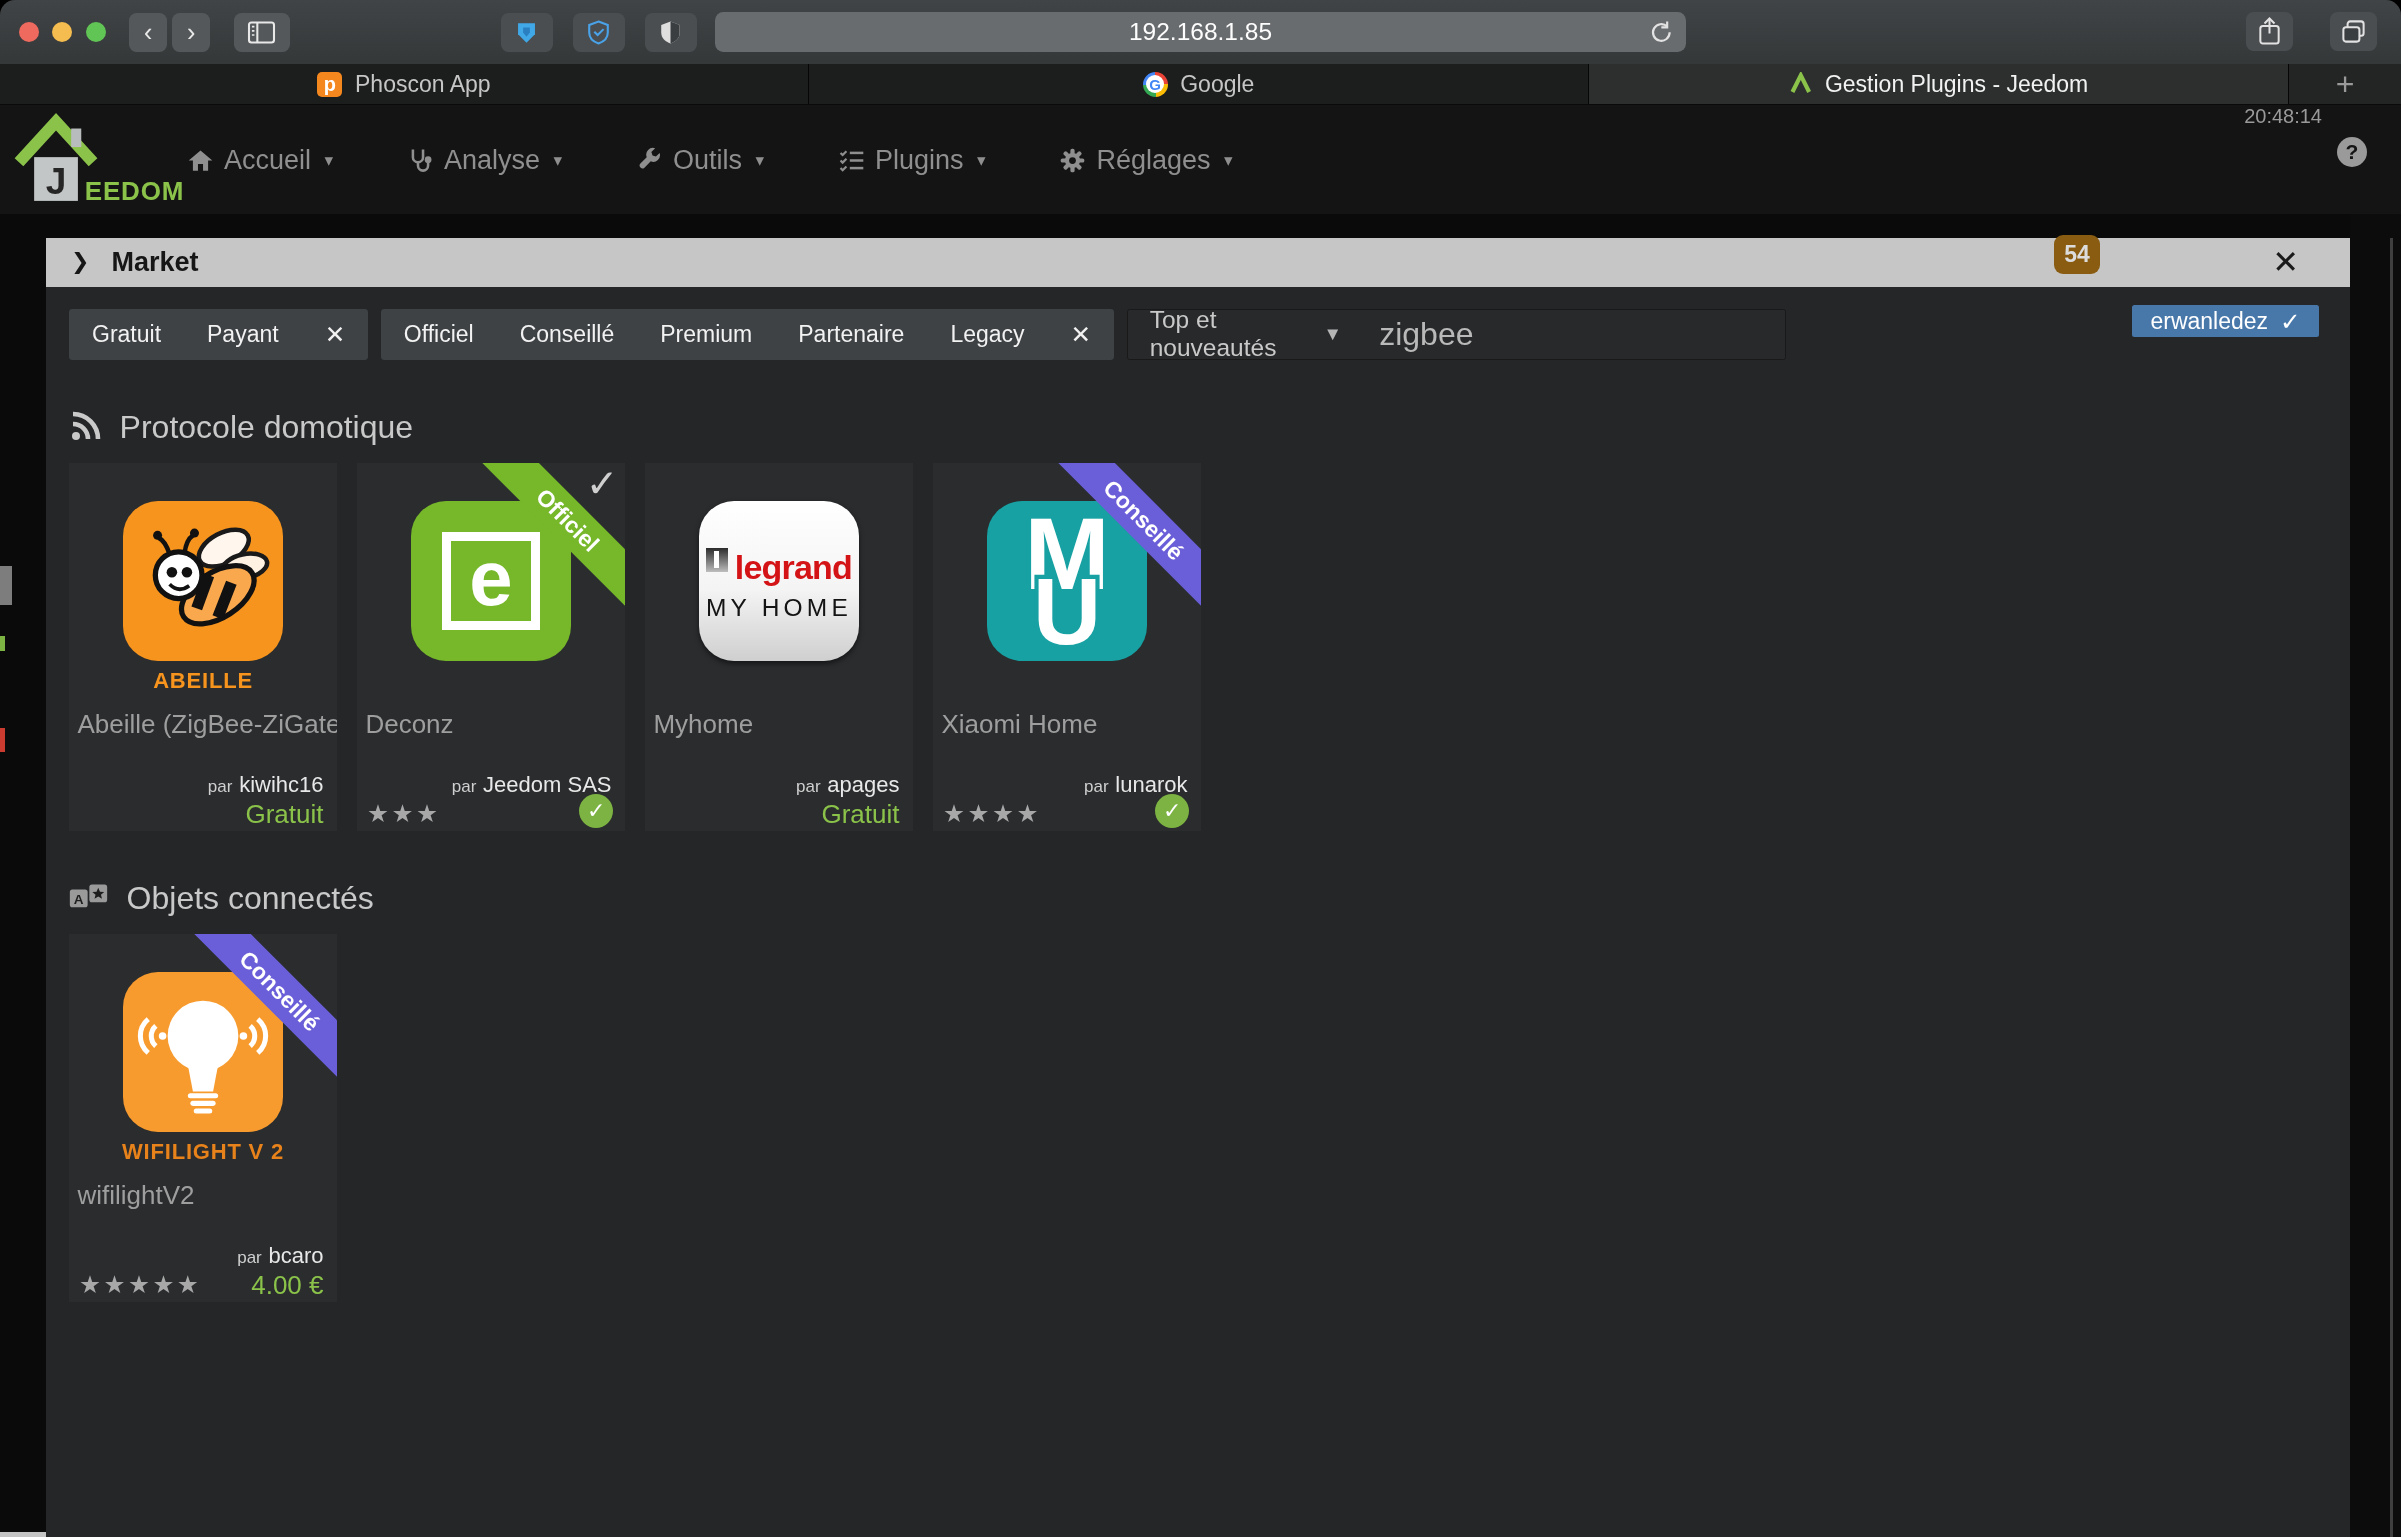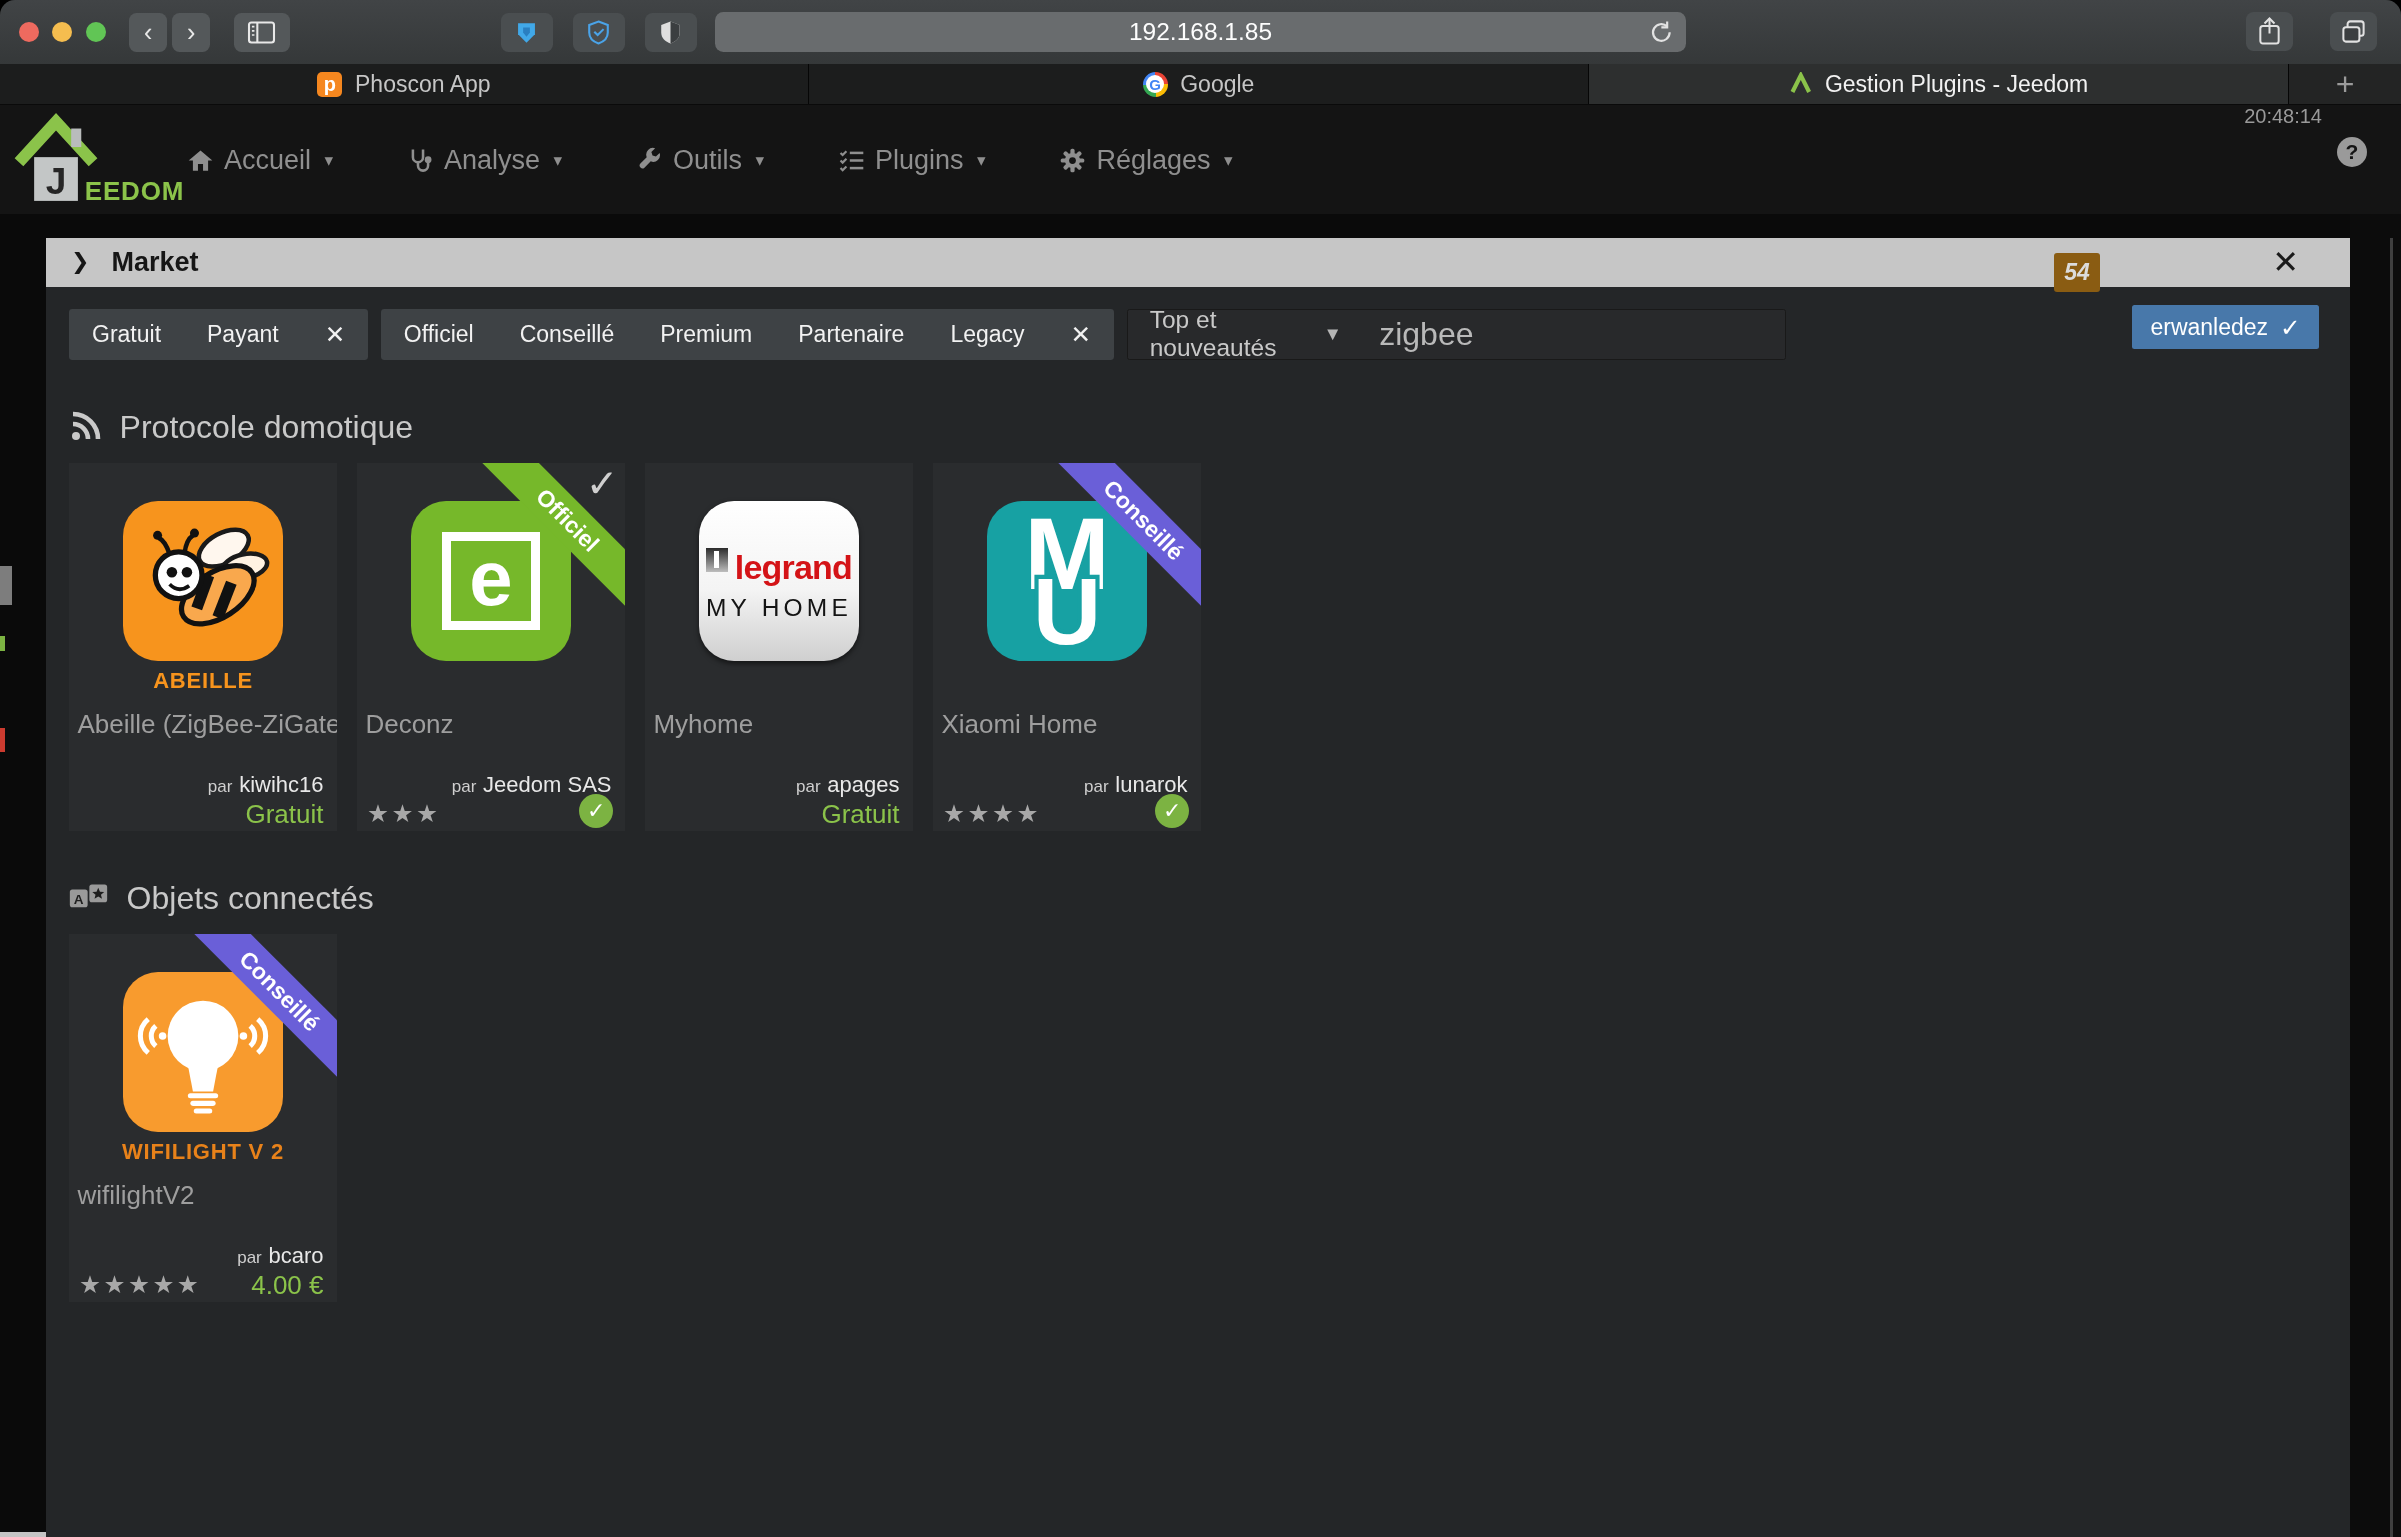--- a/index.html
+++ b/index.html
@@ -47,23 +47,23 @@
 
   
   .jeedom { position:absolute; top:105px; left:0; right:0; height:110px; background:#141414; }
   .logo { position:absolute; left:11.8px; top:5px; width:152px; height:101px; }
   .brandtext { position:absolute; left:73px; top:66px; color:#8bc34a; font-weight:bold;
     font-size:26px; letter-spacing:0.8px; }
   .menus { position:absolute; left:187px; top:0; height:110px; display:flex;
     align-items:center; gap:74px; }
   .menu { display:flex; align-items:center; gap:10px; color:#8f8f8f; font-size:27px; }
   .menu .caret { font-size:17px; margin-left:3.4px; }
-  .badge54 { position:absolute; left:2054px; top:148px; width:46px; height:39px;
-    background:#8a5c12; color:#dcdcdc; font-weight:bold; font-size:23px; border-radius:3px;
-    display:flex; align-items:center; justify-content:center; z-index:5;font-style:italic; }
+  .badge54 { position:absolute; left:2054px; top:130px; width:46px; height:39px;
+    background:#8a5c12; color:#dcdcdc; font-weight:bold; font-size:23px; border-radius:9px;
+    display:flex; align-items:center; justify-content:center; z-index:5; }
   .clock { position:absolute; right:79px; top:0; color:#9a9a9a; font-size:20px; }
   .helpbtn { position:absolute; right:34px; top:32px; width:30px; height:30px; border-radius:50%;
     background:#9a9a9a; color:#141414; font-weight:bold; font-size:21px;
     display:flex; align-items:center; justify-content:center; }
 
   
   .content { position:absolute; top:214px; left:0; right:0; bottom:0; background:#0a0a0a; }
   .artifact { position:absolute; }
   .scrolltrack { position:absolute; left:2350px; top:0; width:51px; height:100%; background:#0c0c0c; }
   .scrollline { position:absolute; left:40px; top:23.6px; bottom:0; width:2.5px; background:#3f3f3f; }
@@ -85,21 +85,21 @@
   .fbtn { padding:0 23px; color:#f2f2f2; font-size:23px; display:flex; align-items:center; height:100%; }
   .fbtn.fclose { font-weight:bold; font-size:24.5px; }
   .gap { width:12.6px; }
   .sortsearch { display:flex; align-items:stretch; width:659px; background:#28292b;
     border:0.8px solid #191919; border-radius:2.5px; overflow:hidden; }
   .sortsel { display:flex; align-items:center; padding:0 29px 0 22px; color:#c9c9c9; font-size:24.5px; gap:47px; }
   .sortsel .caret { color:#b5b5b5; font-size:18.6px; }
   .searchinput { flex:1; background:transparent; border:none; outline:none; color:#b9b9b9;
     font-size:32px; font-family:inherit; padding-left:8.4px; }
   .searchbtn { width:49px; background:#2e7d32; display:flex; align-items:center; justify-content:center; }
-  .userbtn { position:absolute; right:31px; top:-3.4px; height:44px; background:#4878aa; color:#fff;
+  .userbtn { position:absolute; right:31px; top:-3.4px; height:32px; background:#4878aa; color:#fff;
     font-size:23px; display:flex; align-items:center; gap:11.8px; padding:0 18.6px; border-radius:2.5px; }
   .userbtn .uchk { font-weight:bold; font-size:24.5px; }
 
   
   .sectionhead { margin-top:49px; display:flex; align-items:center; gap:18.6px;
     color:#c9c9c9; font-size:32px; }
   .cards { display:flex; gap:20px; margin-top:17px; }
   .card { position:relative; width:268px; height:368px; background:#2a2c2e; overflow:hidden; }
   .appicon { position:absolute; top:38px; left:50%; transform:translateX(-50%);
     width:160px; height:160px; border-radius:35px; display:flex; align-items:center; justify-content:center; }

